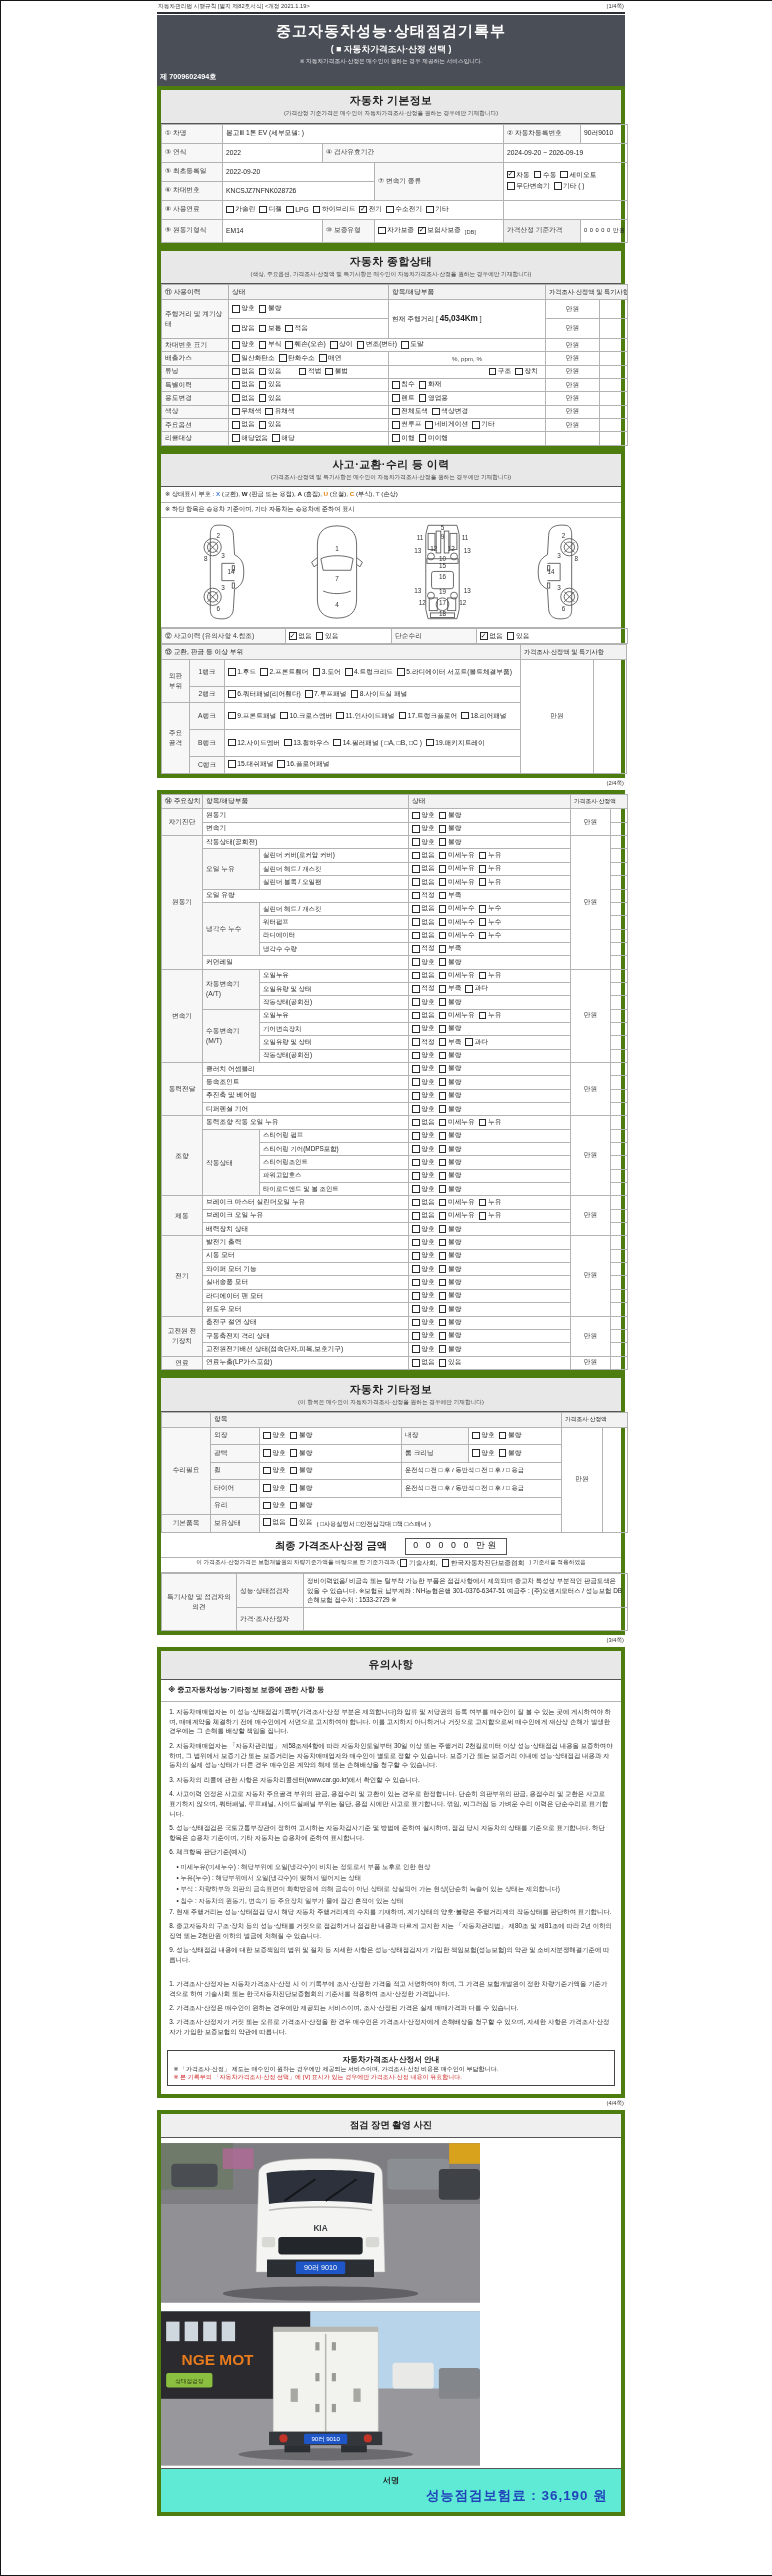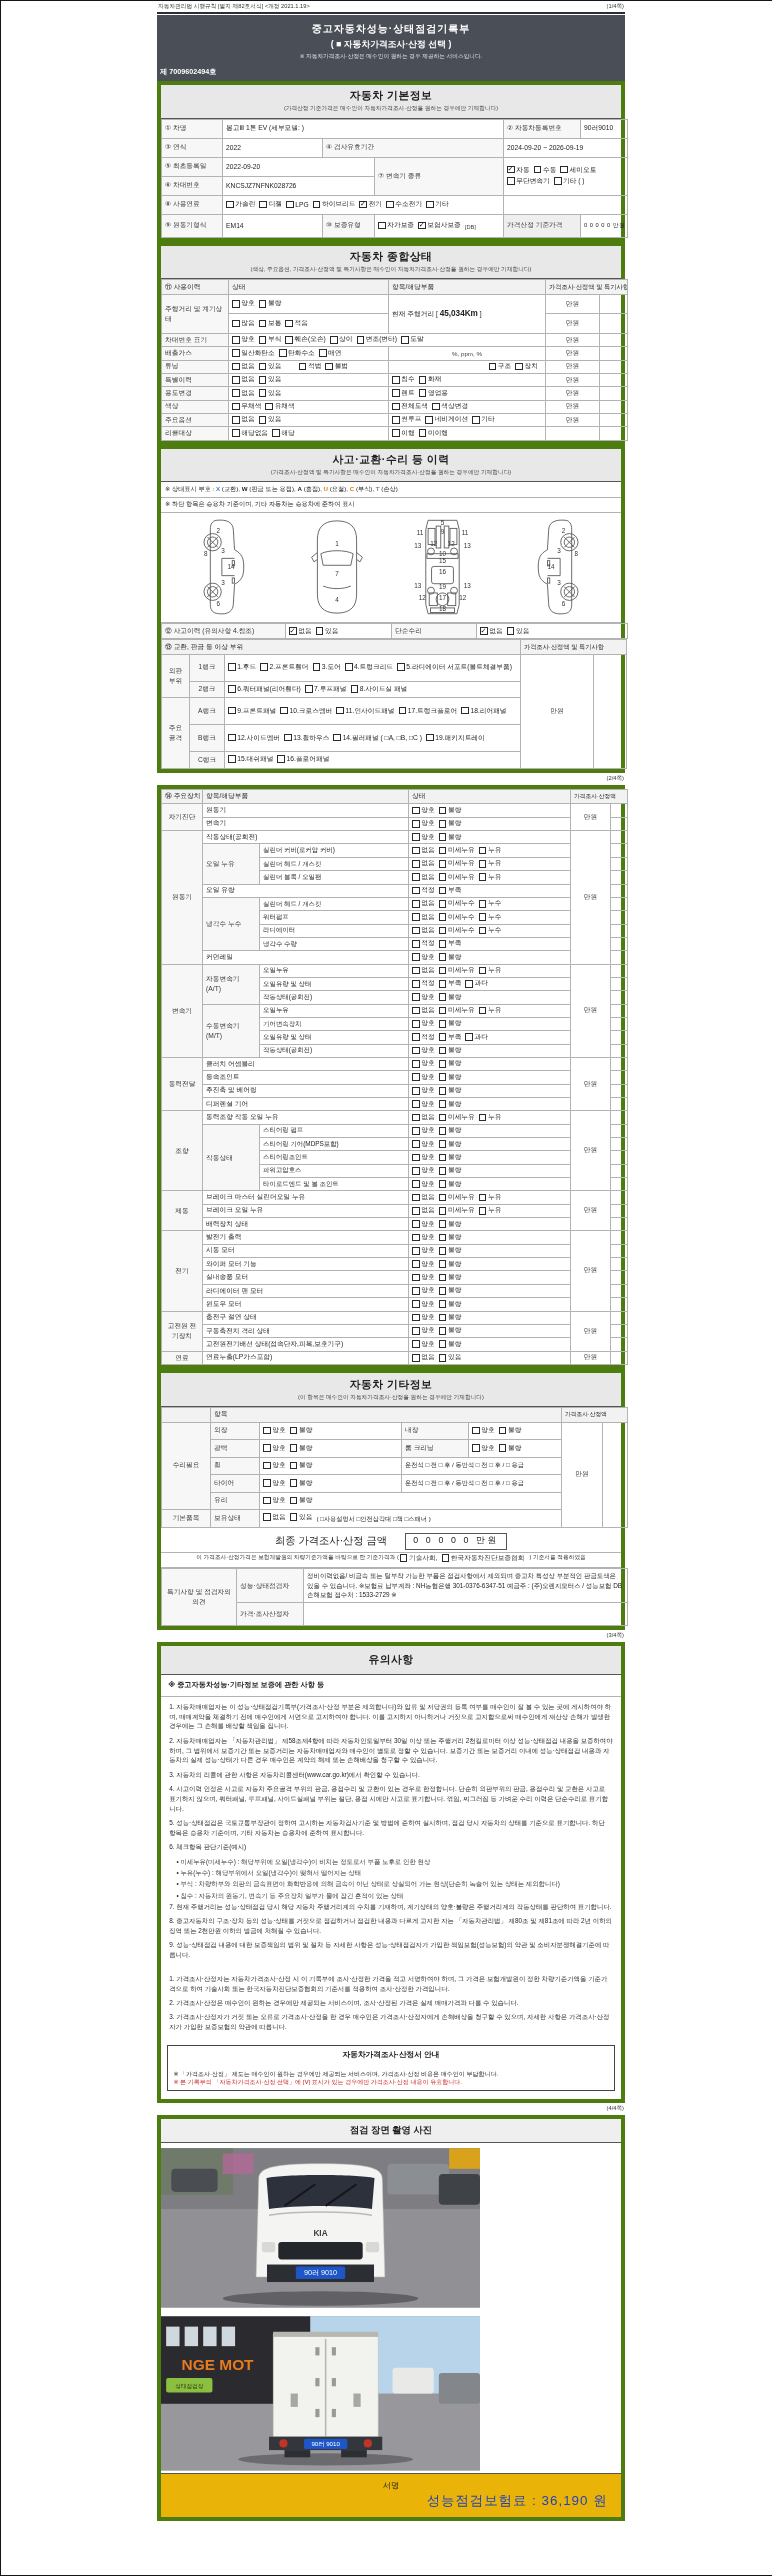--- a/index.html
+++ b/index.html
@@ -1,21 +1,21 @@
 <!DOCTYPE html>
 <html style="font-size:8.2px"><head>
 <meta charset="utf-8">
 <style>
   html,body{margin:0;padding:0;background:#fff;}
   .doc{width:773px;height:2576px;background:#ffffff;border:1.5px solid #14161a;box-sizing:border-box;
        position:relative;font-family:"Liberation Sans","DejaVu Sans",sans-serif;color:#222;overflow:hidden;}
   .col{position:absolute;left:156px;width:468px;top:0;}
   .meta{display:flex;justify-content:space-between;font-size:5.7px;color:#333;padding:2.1px 1px 1px 1px;}
   .banner{background:#4a4e57;color:#fff;text-align:center;padding:7.2px 0 3.1px 0;position:relative;}
-  .banner .t1{font-size:10px;font-weight:bold;letter-spacing:1px;}
+  .banner .t1{font-size:15px;font-weight:bold;letter-spacing:1px;}
   .banner .t2{font-size:8.8px;font-weight:bold;margin-top:3.1px;}
   .banner .t3{font-size:5.7px;color:#e3e3e3;margin-top:2.1px;}
   .banner .docno{text-align:left;font-size:7.2px;font-weight:bold;padding:5.2px 0 1px 3.1px;}
   .block{border:4px solid #4d7c0f;background:#fff;}
   .sechead{background:#e8e8e8;text-align:center;padding:4.6px 0 4.1px 0;border-bottom:0.8px solid #555;}
   .sechead .st1{font-size:10.8px;font-weight:bold;letter-spacing:0.5px;}
   .sechead .st2{font-size:5.7px;color:#444;margin-top:2.1px;}
   table.grid{border-collapse:collapse;width:100%;table-layout:fixed;}
   table.grid td,table.grid th{border:0.5px solid #b3b3b3;font-size:6.7px;padding:1.5px 3.1px;vertical-align:middle;
       overflow:hidden;white-space:nowrap;}
@@ -28,30 +28,30 @@
   .pgmark{text-align:right;font-size:5.7px;color:#333;padding:2.1px 1px;}
   .legendline{font-size:6.2px;padding:2.6px 4.1px;border-bottom:0.5px solid #b3b3b3;}
   .legendline2{font-size:6.2px;padding:2.6px 4.1px;border-bottom:0.5px solid #b3b3b3;}
   .diagwrap{display:flex;justify-content:space-around;align-items:center;padding:4.1px 15.5px;height:101px;border-bottom:0.5px solid #b3b3b3;}
   svg text.dnum{font-size:11px;fill:#333;font-family:"Liberation Sans",sans-serif;}
   .notes{padding:5.2px 8.2px 4.1px 8.2px;}
   .notes p{font-size:6.4px;line-height:9.8px;margin:0 0 4.6px 0;color:#1f1f1f;white-space:normal;}
   .notes p.sub{margin:0 0 1.5px 7.2px;color:#333;}
   .subhead{font-size:7.2px;font-weight:bold;padding:5.2px 7.2px;border-bottom:0.5px solid #b3b3b3;}
   .guidebox{border:1px solid #444;margin:4.1px 6.2px 7.2px 6.2px;padding:4.1px 5.2px;}
-  .guidebox .gt{font-size:7.7px;font-weight:bold;text-align:center;margin-bottom:10px;}
+  .guidebox .gt{font-size:7.7px;font-weight:bold;text-align:center;margin-bottom:0;}
   .guidebox .gl{font-size:6px;line-height:8.2px;}
   .photoshead{background:#efefef;text-align:center;font-size:9.3px;font-weight:bold;padding:5.2px 0;border-bottom:0.8px solid #555;}
   .photobox{display:flex;justify-content:flex-start;padding:5.2px 0 2.1px 0;}
-  .signrow{background:#eab308;border-top:0.8px solid #555;position:relative;height:43px;}
+  .signrow{background:#5eead4;border-top:0.8px solid #555;position:relative;height:43px;font-weight:bold;}
   .signrow .sg{position:absolute;left:0;right:0;top:6.2px;text-align:center;font-size:8.2px;color:#222;}
   .signrow .fee{position:absolute;right:13.4px;bottom:7.2px;font-size:13.4px;color:#2244bb;letter-spacing:1px;}
   .confirm{padding:4.1px 0 0 0;text-align:center;font-size:7.7px;font-weight:bold;color:#222;line-height:13.4px;}
   .finalrow{display:flex;align-items:center;justify-content:center;padding:5.2px 0 2.1px 0;border-bottom:0.5px solid #b3b3b3;}
-  .finalrow .ft{font-size:10.3px;font-weight:normal;margin-right:18px;}
+  .finalrow .ft{font-size:10.3px;font-weight:bold;margin-right:18px;}
   .finalrow .famt{font-size:8.8px;border:0.8px solid #555;padding:1.5px 7.2px;letter-spacing:2.6px;background:#fff;}
   .finalnote{font-size:5.7px;color:#333;text-align:center;padding:1px 0 4.1px 0;border-bottom:0.5px solid #b3b3b3;display:flex;justify-content:center;align-items:center;gap:1px;}
   .wrapcell{white-space:normal !important;line-height:9.8px;}
 </style>
 </head>
 <body>
 
 <div class="doc">
 <div class="col">
 

